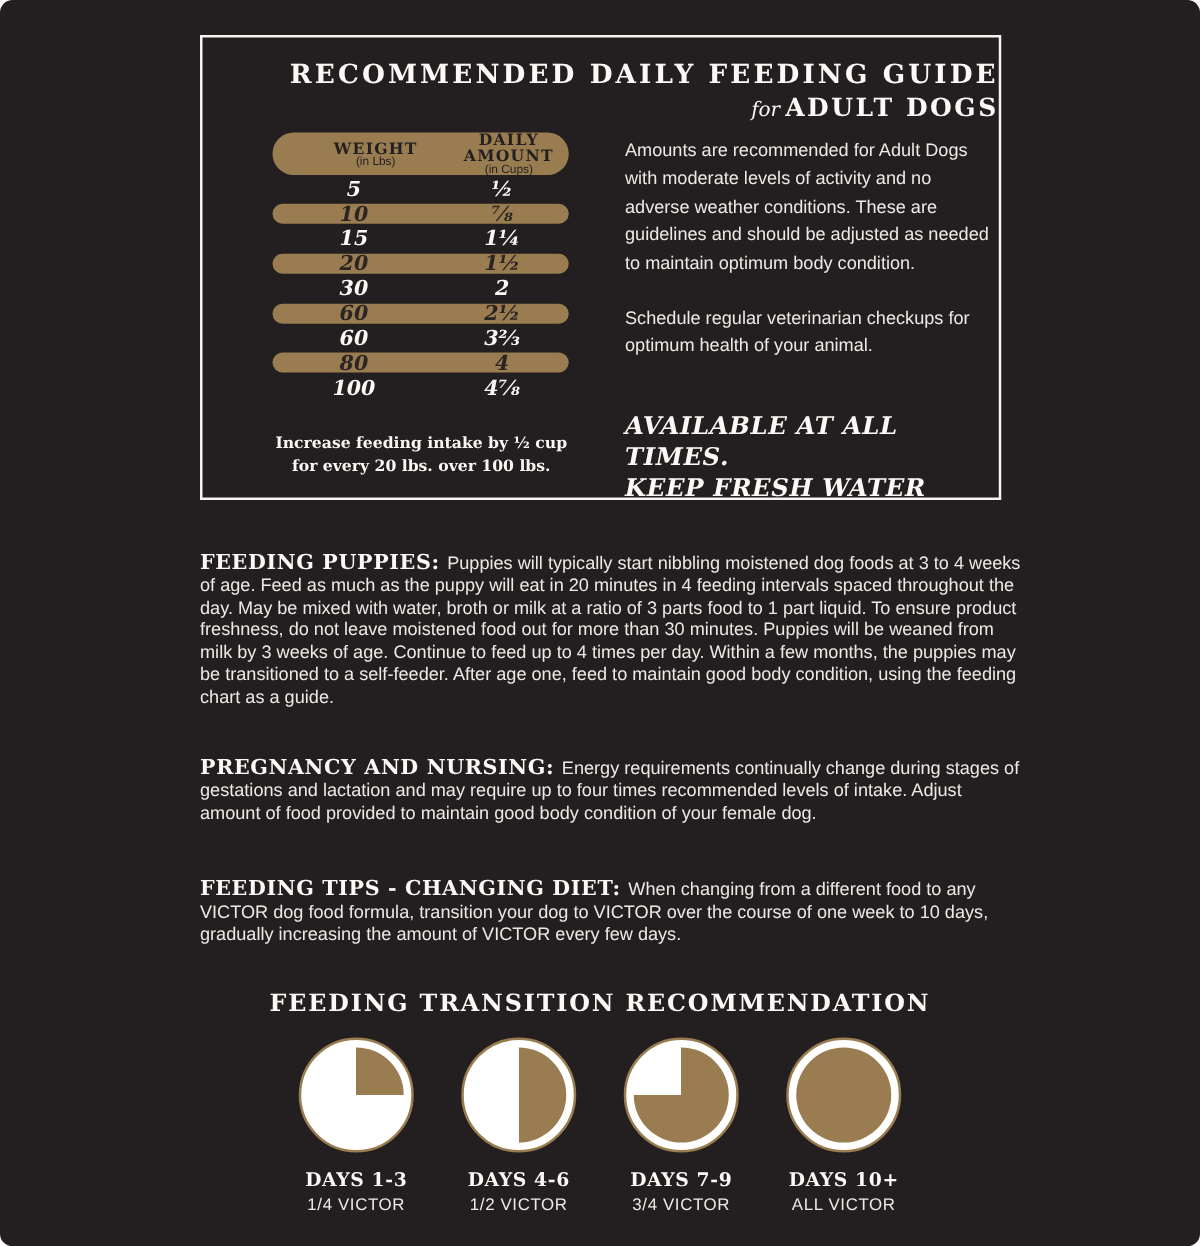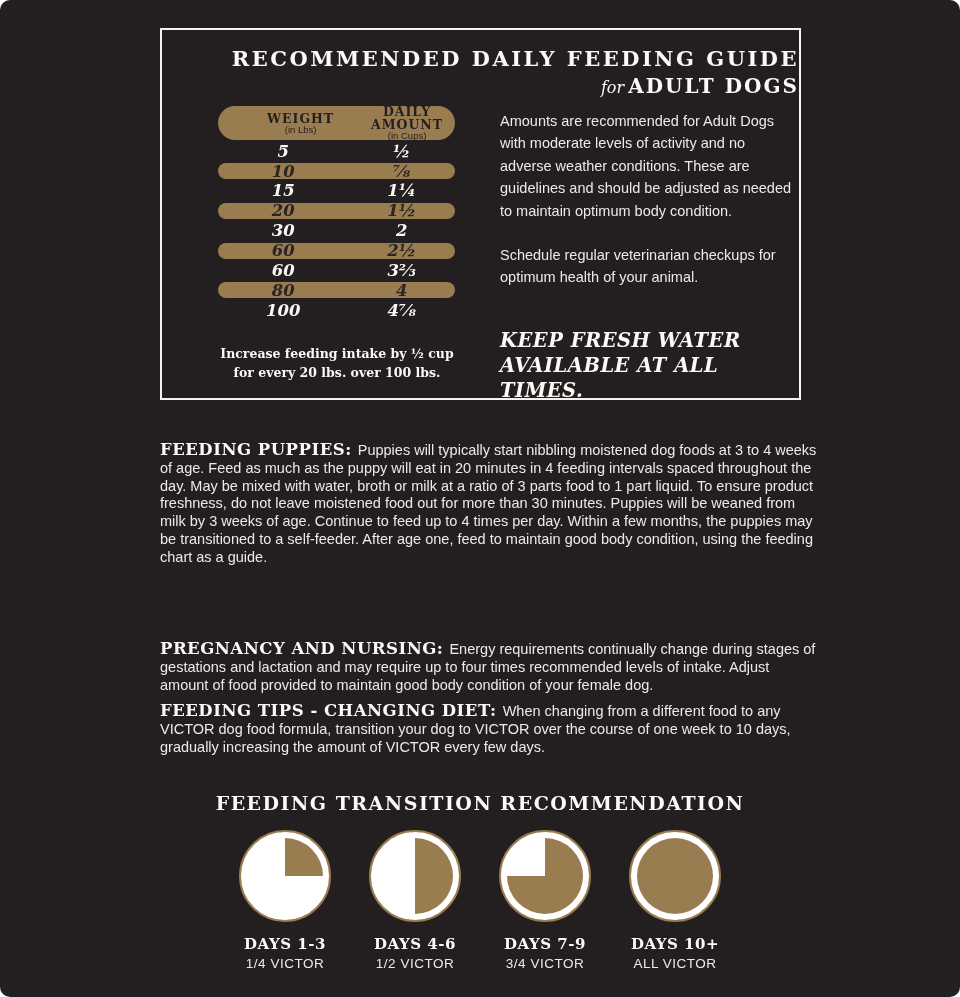--- a/index.html
+++ b/index.html
@@ -80,21 +80,21 @@
   .section {
     position: absolute; left: 160px; width: 660px;
     color: #edeae5; font-size: 14.5px; line-height: 17.8px;
   }
   .section .shead {
     font-family: "DejaVu Serif", serif; font-weight: bold;
     color: #fbf9f5; font-size: 16.5px; letter-spacing: 0.5px;
     margin-right: 6px;
   }
   .sec1 { top: 441px; }
-  .sec2 { top: 640px; }
+  .sec2 { top: 605px; }
   .sec3 { top: 702px; }
 
   
   .trans-heading {
     position: absolute; top: 792px; left: 160px; width: 640px;
     text-align: center; color: #fbf9f5;
     font-family: "DejaVu Serif", serif; font-weight: bold;
     font-size: 19px; letter-spacing: 1.5px;
   }
   .steps {
@@ -188,22 +188,22 @@
       <div>Increase feeding intake by ½ cup</div>
       <div>for every 20 lbs. over 100 lbs.</div>
     </div>
 
     <div class="info">
       <p class="p1">Amounts are recommended for Adult Dogs with moderate levels of activity and no adverse weather conditions. These are guidelines and should be adjusted as needed to maintain optimum body condition.</p>
       <p class="p2">Schedule regular veterinarian checkups for optimum health of your animal.</p>
     </div>
 
     <div class="water">
+      <div>AVAILABLE AT ALL TIMES.</div>
       <div>KEEP FRESH WATER</div>
-      <div>AVAILABLE AT ALL TIMES.</div>
     </div>
   </div>
 
   <p class="section sec1">
     <span class="shead">FEEDING PUPPIES:</span><span>Puppies will typically start nibbling moistened dog foods at 3 to 4 weeks of age. Feed as much as the puppy will eat in 20 minutes in 4 feeding intervals spaced throughout the day. May be mixed with water, broth or milk at a ratio of 3 parts food to 1 part liquid. To ensure product freshness, do not leave moistened food out for more than 30 minutes. Puppies will be weaned from milk by 3 weeks of age. Continue to feed up to 4 times per day. Within a few months, the puppies may be transitioned to a self-feeder. After age one, feed to maintain good body condition, using the feeding chart as a guide.</span>
   </p>
 
   <p class="section sec2">
     <span class="shead">PREGNANCY AND NURSING:</span><span>Energy requirements continually change during stages of gestations and lactation and may require up to four times recommended levels of intake. Adjust amount of food provided to maintain good body condition of your female dog.</span>
   </p>

